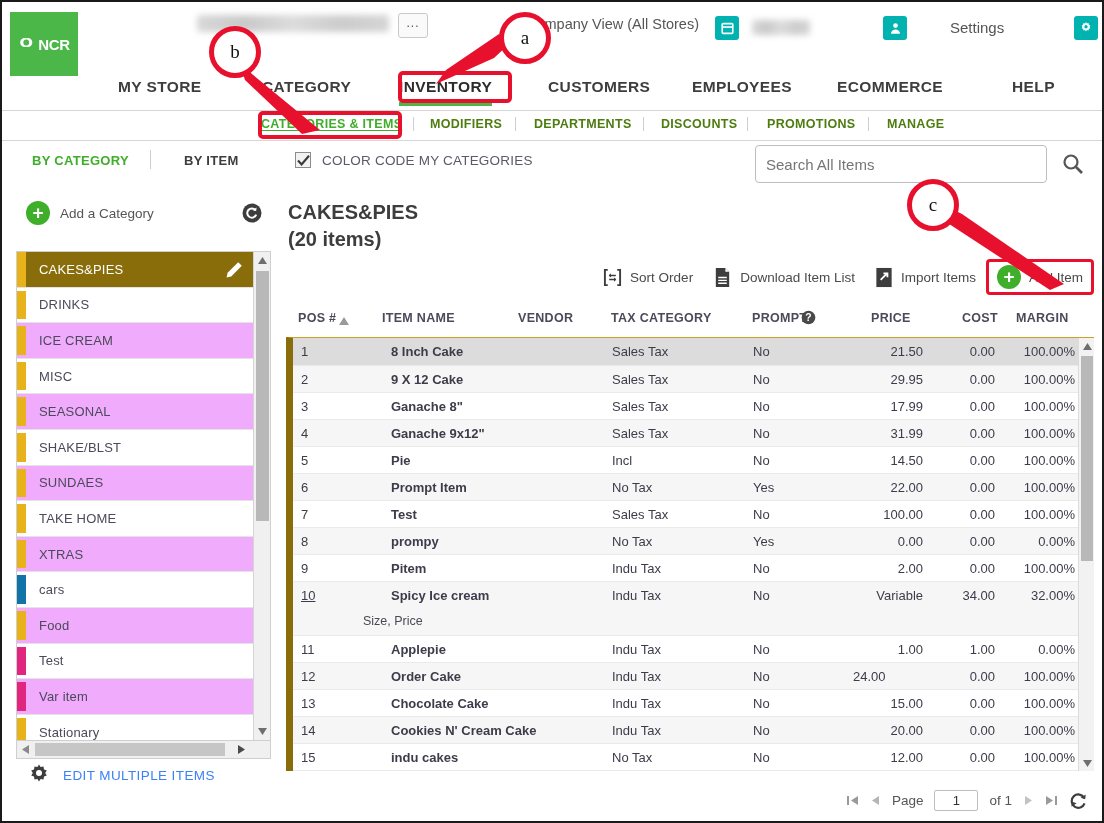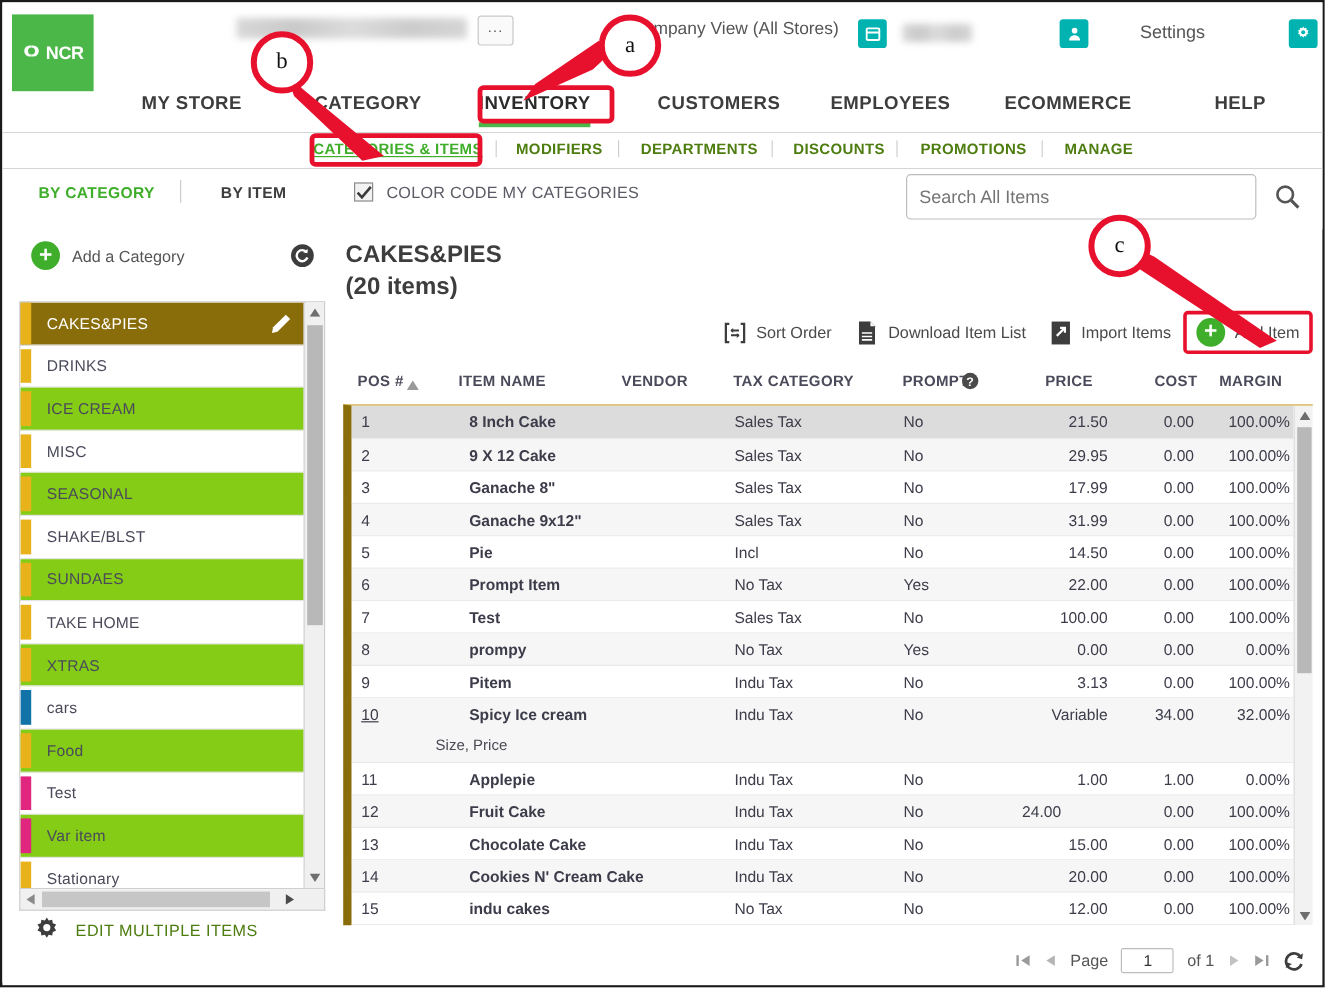--- a/index.html
+++ b/index.html
@@ -197,21 +197,21 @@
   .cat-scroll {
     position: absolute; left: 0; top: 0;
     width: 238px; height: 100%;
     overflow: hidden;
   }
   .cat-item {
     position: relative;
     height: 35.6px;
     display: flex; align-items: center;
     border-bottom: 1px solid #e4e4e4;
-    background: #84cc16;
+    background: #f0abfc;
     padding-left: 22px;
   }
   .cat-item:nth-child(even) { background: #ffffff; }
   .cat-swatch {
     position: absolute; left: 0; top: 3px; bottom: 3px;
     width: 9px;
   }
   .cat-name {
     font-size: 13px; color: #4a4a5a;
     letter-spacing: 0.2px;
@@ -252,21 +252,21 @@
     position: absolute; top: 0; width: 17px; height: 16px;
     display:flex; align-items:center; justify-content:center;
   }
   .cat-hscroll .arrow-l { left: 0; }
   .cat-hscroll .arrow-r { right: 20px; }
   .edit-multiple {
     position: absolute; left: 25px; top: 572px;
     display: flex; align-items: center; gap: 12px;
   }
   .edit-multiple-label {
-    font-size: 13.5px; color: #4d7c0f; letter-spacing: 0.4px;
+    font-size: 13.5px; color: #3b82f6; letter-spacing: 0.4px;
   }
 
   
   .content {
     position: absolute; left: 278px; top: 189px;
     right: 2px; bottom: 2px;
     background: #ffffff;
   }
   .cat-title {
     position: absolute; left: 8px; top: 8px;
@@ -722,21 +722,21 @@
             <div class="cell num" style="left: 560px; width: 70px; text-align: right;">0.00</div>
             <div class="cell num" style="left: 650px; width: 52px; text-align: right;">0.00</div>
             <div class="cell num" style="left: 710px; width: 72px; text-align: right;">0.00%</div>
           </div>
           <div class="row">
             <div class="cell" style="left: 8px;">9</div>
             <div class="cell name" style="left: 70px;">Pitem</div>
             <div class="cell" style="left: 226px;"></div>
             <div class="cell" style="left: 319px;">Indu Tax</div>
             <div class="cell" style="left: 460px;">No</div>
-            <div class="cell num" style="left: 560px; width: 70px; text-align: right;">3.13</div>
+            <div class="cell num" style="left: 560px; width: 70px; text-align: right;">2.00</div>
             <div class="cell num" style="left: 650px; width: 52px; text-align: right;">0.00</div>
             <div class="cell num" style="left: 710px; width: 72px; text-align: right;">100.00%</div>
           </div>
           <div class="row alt tall">
             <div class="cell" style="left: 8px; text-decoration: underline;">10</div>
             <div class="cell name" style="left: 70px;">Spicy Ice cream</div>
             <div class="cell" style="left: 226px;"></div>
             <div class="cell" style="left: 319px;">Indu Tax</div>
             <div class="cell" style="left: 460px;">No</div>
             <div class="cell num" style="left: 560px; width: 70px; text-align: right;">Variable</div>
@@ -749,25 +749,25 @@
             <div class="cell name" style="left: 70px;">Applepie</div>
             <div class="cell" style="left: 226px;"></div>
             <div class="cell" style="left: 319px;">Indu Tax</div>
             <div class="cell" style="left: 460px;">No</div>
             <div class="cell num" style="left: 560px; width: 70px; text-align: right;">1.00</div>
             <div class="cell num" style="left: 650px; width: 52px; text-align: right;">1.00</div>
             <div class="cell num" style="left: 710px; width: 72px; text-align: right;">0.00%</div>
           </div>
           <div class="row alt">
             <div class="cell" style="left: 8px;">12</div>
-            <div class="cell name" style="left: 70px;">Fruit Cake</div>
+            <div class="cell name" style="left: 70px;">Order Cake</div>
             <div class="cell" style="left: 226px;"></div>
             <div class="cell" style="left: 319px;">Indu Tax</div>
             <div class="cell" style="left: 460px;">No</div>
-            <div class="cell num" style="left: 540px; width: 70px; text-align: center;">24.00</div>
+            <div class="cell num" style="left: 560px; width: 70px; text-align: left;">24.00</div>
             <div class="cell num" style="left: 650px; width: 52px; text-align: right;">0.00</div>
             <div class="cell num" style="left: 710px; width: 72px; text-align: right;">100.00%</div>
           </div>
           <div class="row">
             <div class="cell" style="left: 8px;">13</div>
             <div class="cell name" style="left: 70px;">Chocolate Cake</div>
             <div class="cell" style="left: 226px;"></div>
             <div class="cell" style="left: 319px;">Indu Tax</div>
             <div class="cell" style="left: 460px;">No</div>
             <div class="cell num" style="left: 560px; width: 70px; text-align: right;">15.00</div>

